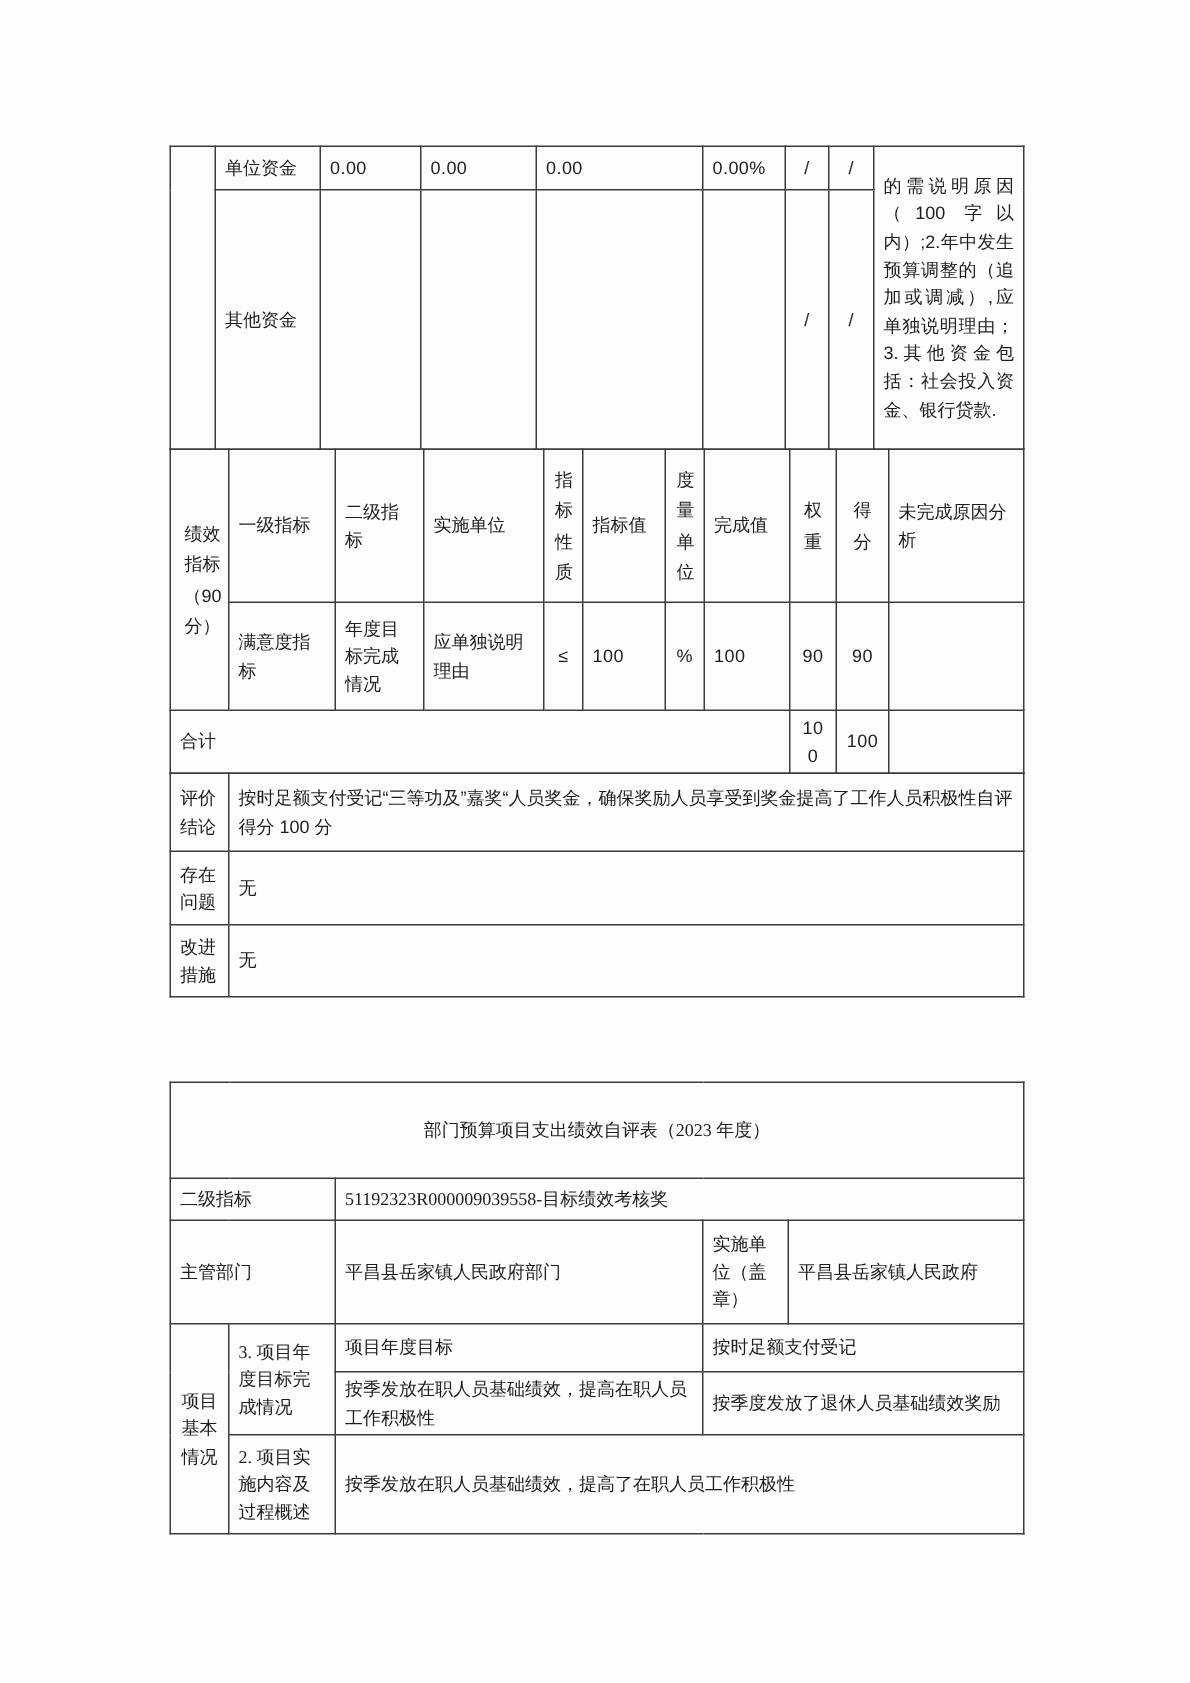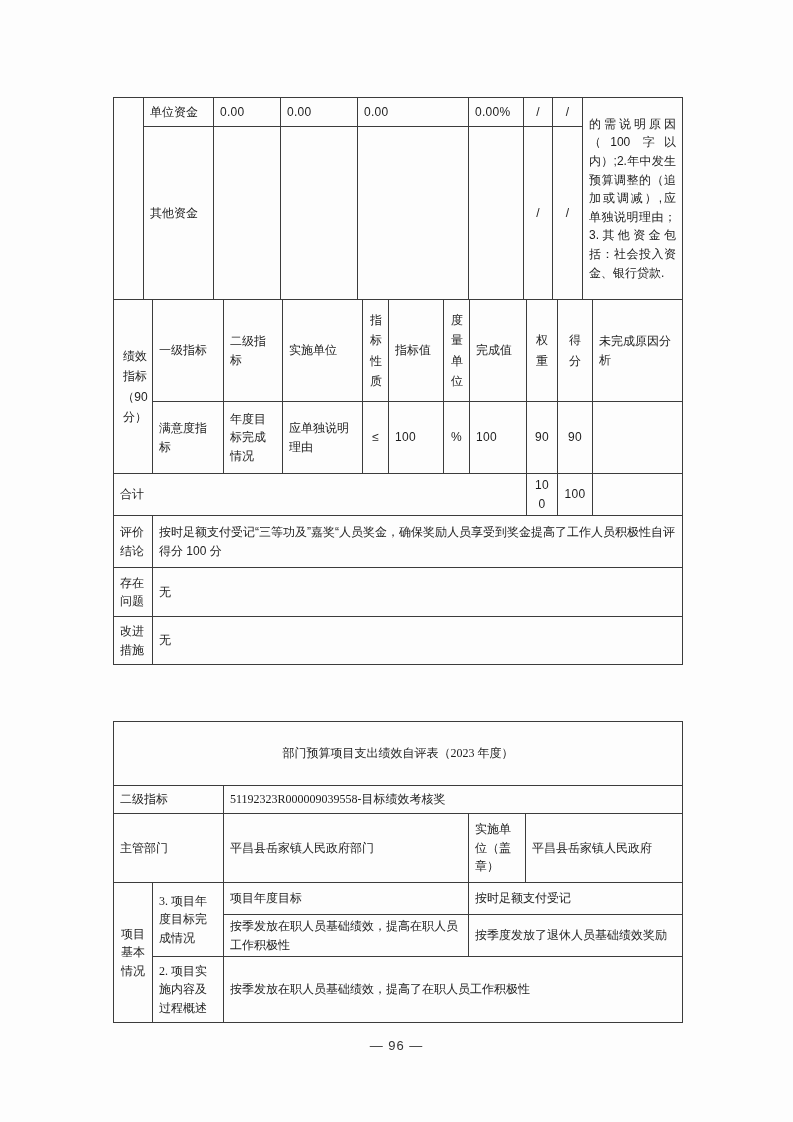--- a/index.html
+++ b/index.html
@@ -191,15 +191,14 @@
         <td colspan="2">按季度发放了退休人员基础绩效奖励</td>
       </tr>
       <tr style="height:66px">
         <td class="tight">2. 项目实施内容及过程概述</td>
         <td colspan="3">按季发放在职人员基础绩效，提高了在职人员工作积极性</td>
       </tr>
     </tbody>
       </table>
   </div>
 
-  <div class="footer">— 96 —</div>
 
 </div>
 
 </body></html>

